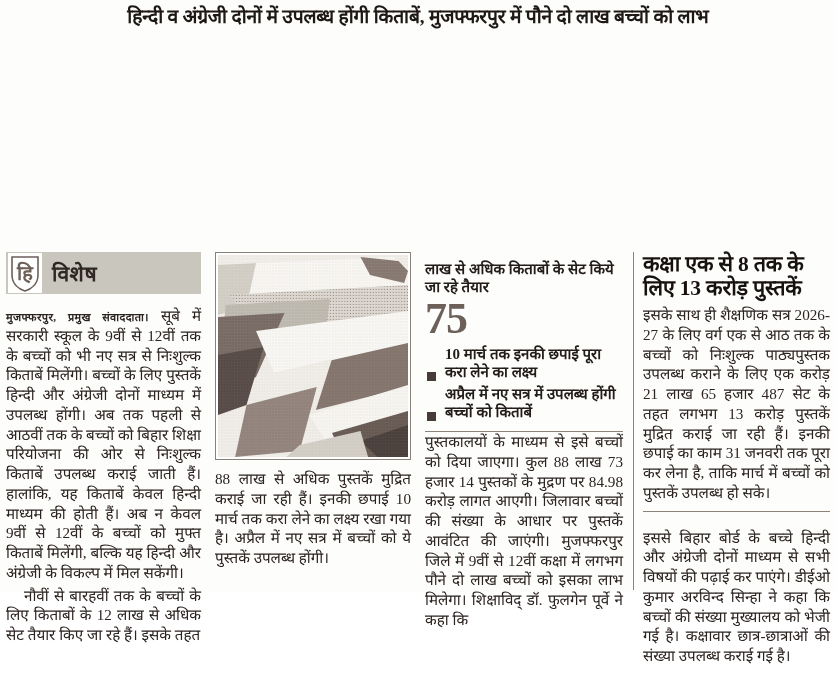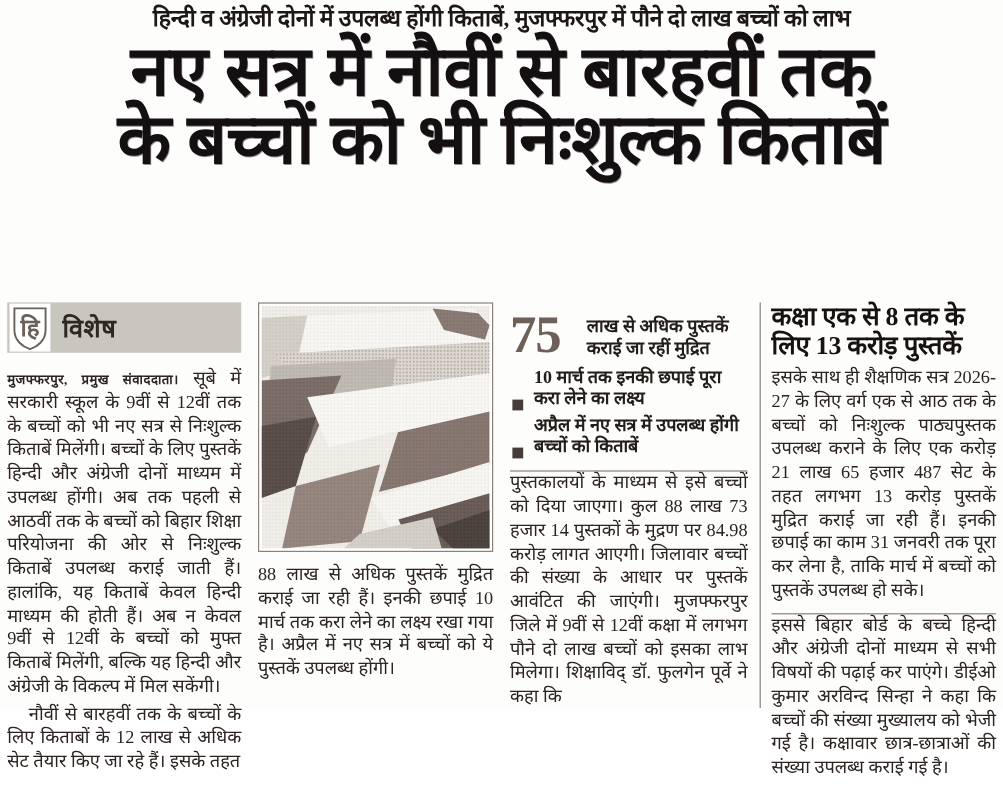--- a/index.html
+++ b/index.html
@@ -180,42 +180,38 @@
     width: 9px;
     height: 9px;
     background: #463b36;
     margin: 5px 9px 0 2px;
   }
 
   
   .rbox {
     border-bottom: 1px solid #8b8279;
     padding-bottom: 5px;
-    margin-bottom: 0;
+    margin-bottom: 16px;
   }
   .rbox-title {
     font-size: 21.5px;
     font-weight: bold;
     line-height: 1.12;
     color: #17120f;
     margin-bottom: 5px;
     letter-spacing: -0.2px;
   }
 </style>
 </head>
 <body>
 
 <div class="page">
 
   <div class="kicker">हिन्दी व अंग्रेजी दोनों में उपलब्ध होंगी किताबें, मुजफ्फरपुर में पौने दो लाख बच्चों को लाभ</div>
 
-  <div class="headline">
-    <span class="hl-line l1">नए सत्र में नौवीं से बारहवीं तक</span>
-    <span class="hl-line l2">के बच्चों को भी निःशुल्क किताबें</span>
-  </div>
 
   <div class="cols">
 
     <div class="col col1">
       <div class="special-banner">
         <div class="shield">
           <svg width="34" height="40" viewBox="0 0 34 40">
             <path d="M4 4 H30 V22 C30 31 23 36 17 38 C11 36 4 31 4 22 Z" fill="#ffffff" stroke="#6d6059" stroke-width="1.6"></path>
             <text x="17" y="27" font-family="Liberation Serif, serif" font-size="20" font-weight="bold" fill="#6d6059" text-anchor="middle">हि</text>
           </svg>
@@ -263,25 +259,25 @@
       </div>
 
       <p class="body-text">88 लाख से अधिक पुस्तकें मुद्रित कराई जा रही हैं। इनकी छपाई 10 मार्च तक करा लेने का लक्ष्य रखा गया है। अप्रैल में नए सत्र में बच्चों को ये पुस्तकें उपलब्ध होंगी।</p>
 
     </div>
 
     <div class="col col3">
       <div class="stats-box">
 
         <div class="stat-row">
+          <div class="stat-text">लाख से अधिक किताबों के सेट किये जा रहे तैयार</div>
         </div>
 
         <div class="stat-row">
           <div class="stat-num">75</div>
-          <div class="stat-text">लाख से अधिक पुस्तकें कराई जा रहीं मुद्रित</div>
         </div>
 
         <div class="bullets">
           <div class="bullet-row">
             <span class="bullet-sq"></span>
             <span>10 मार्च तक इनकी छपाई पूरा करा लेने का लक्ष्य</span>
           </div>
           <div class="bullet-row">
             <span class="bullet-sq"></span>
             <span>अप्रैल में नए सत्र में उपलब्ध होंगी बच्चों को किताबें</span>

